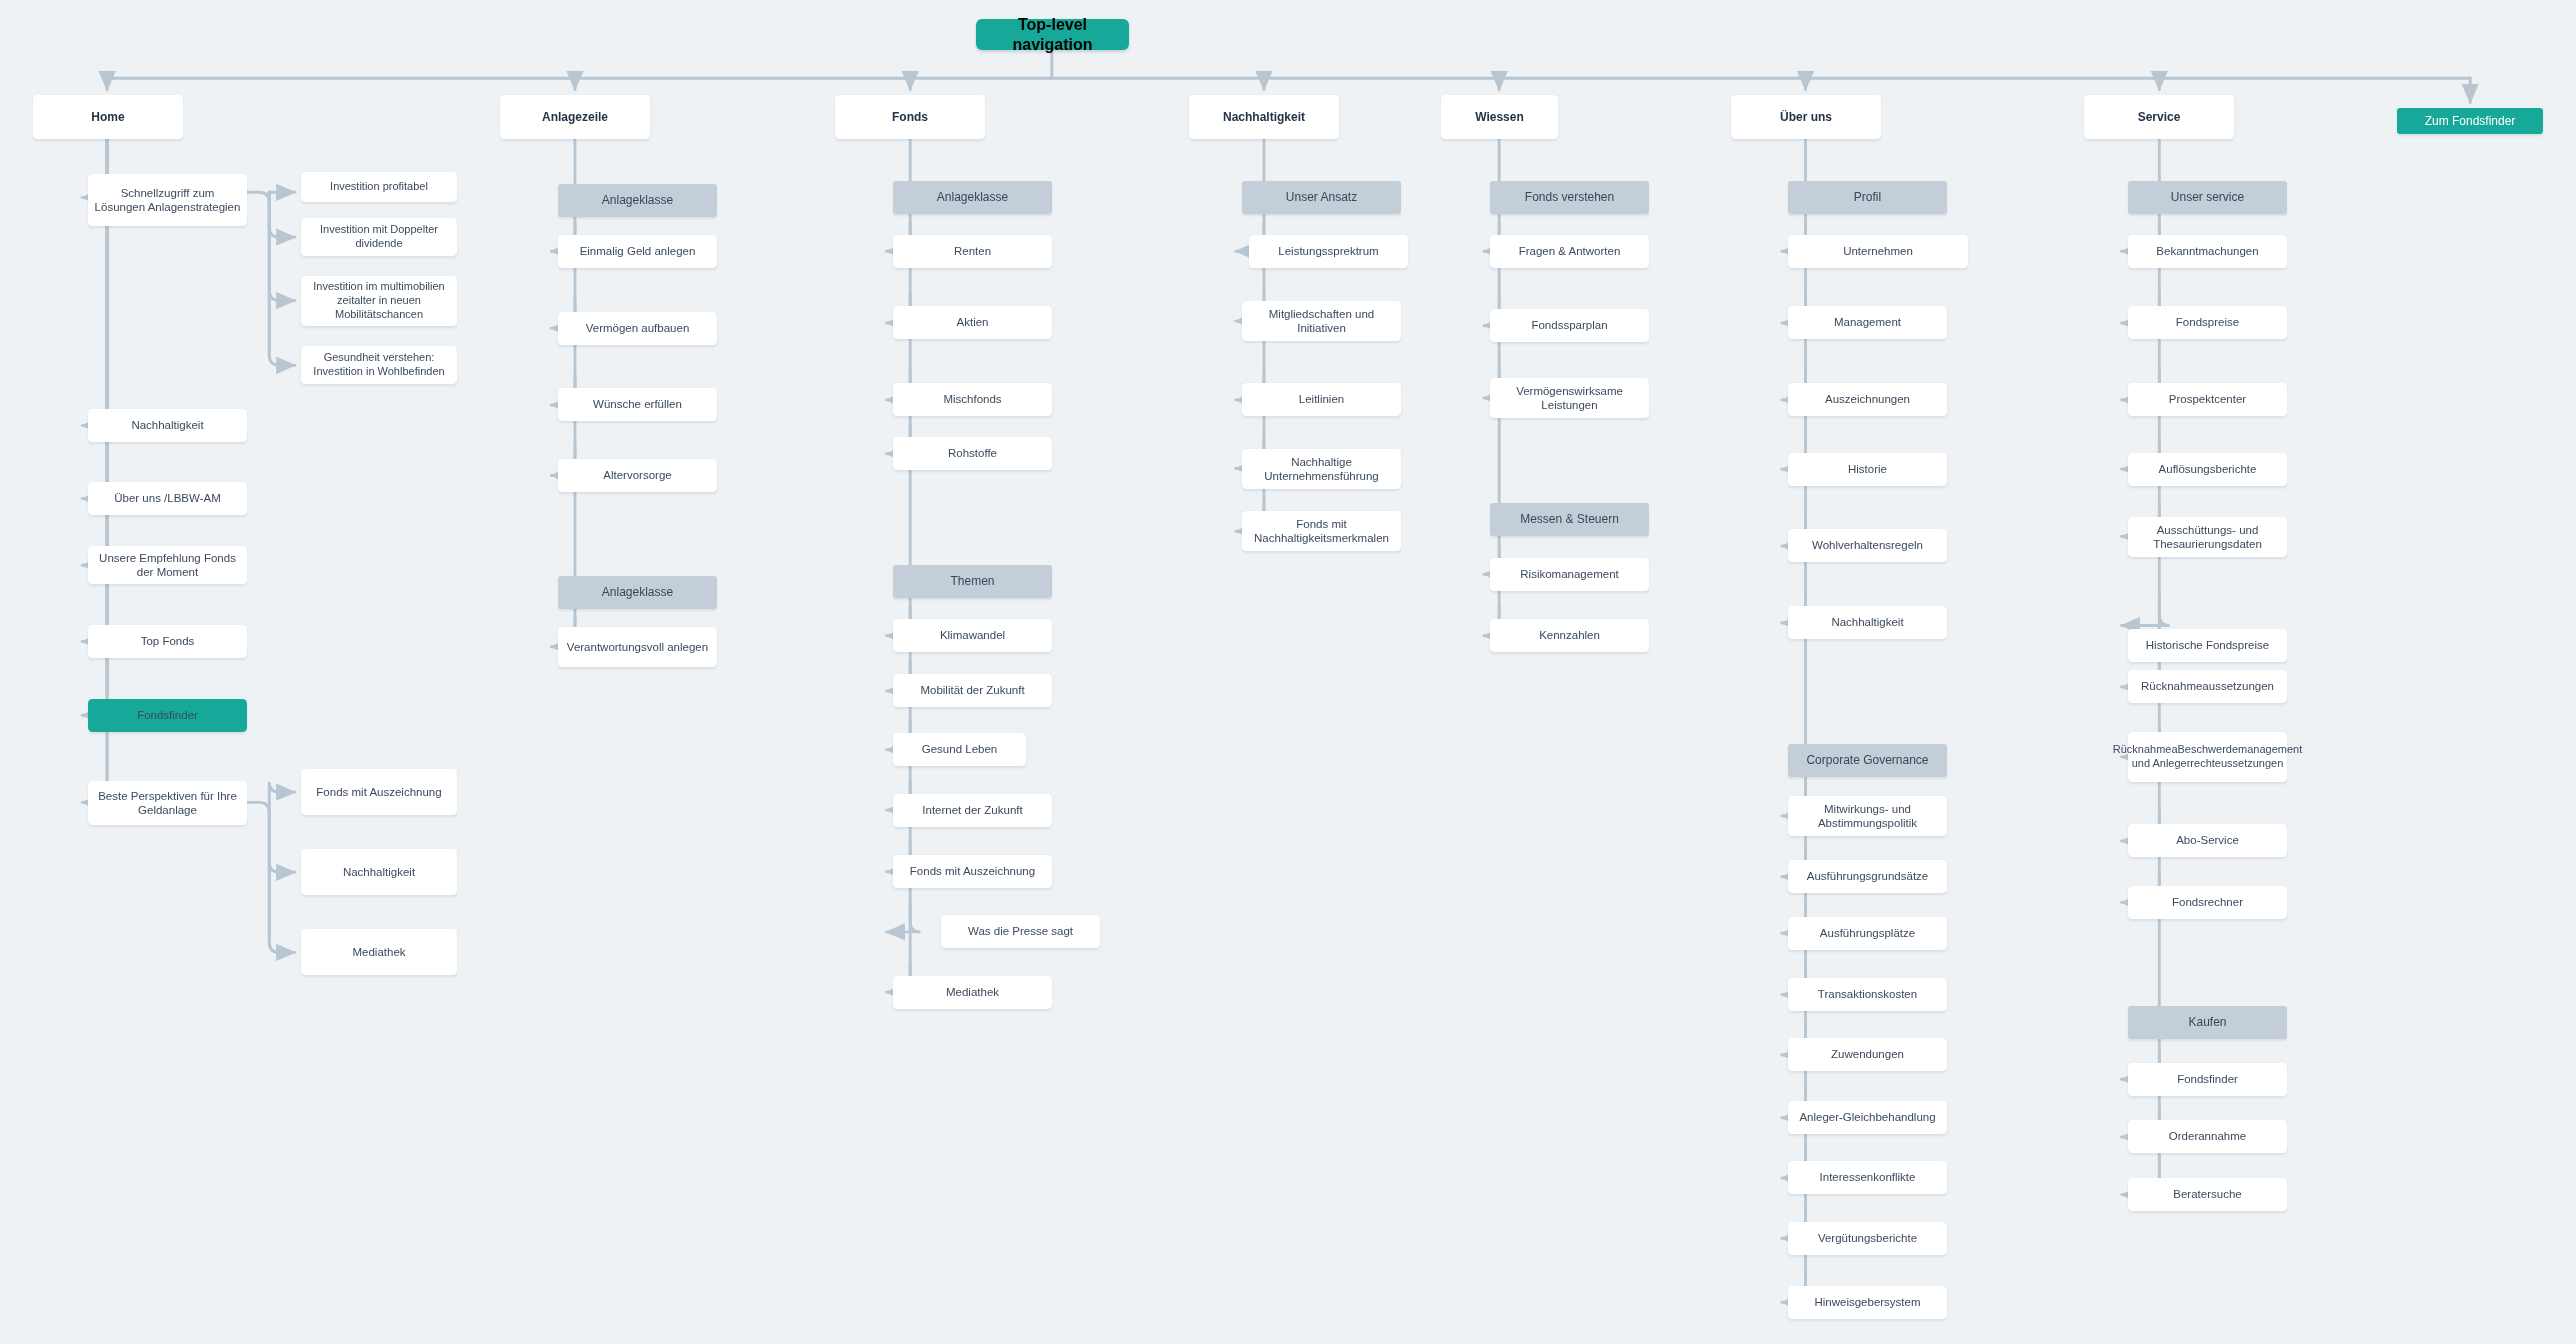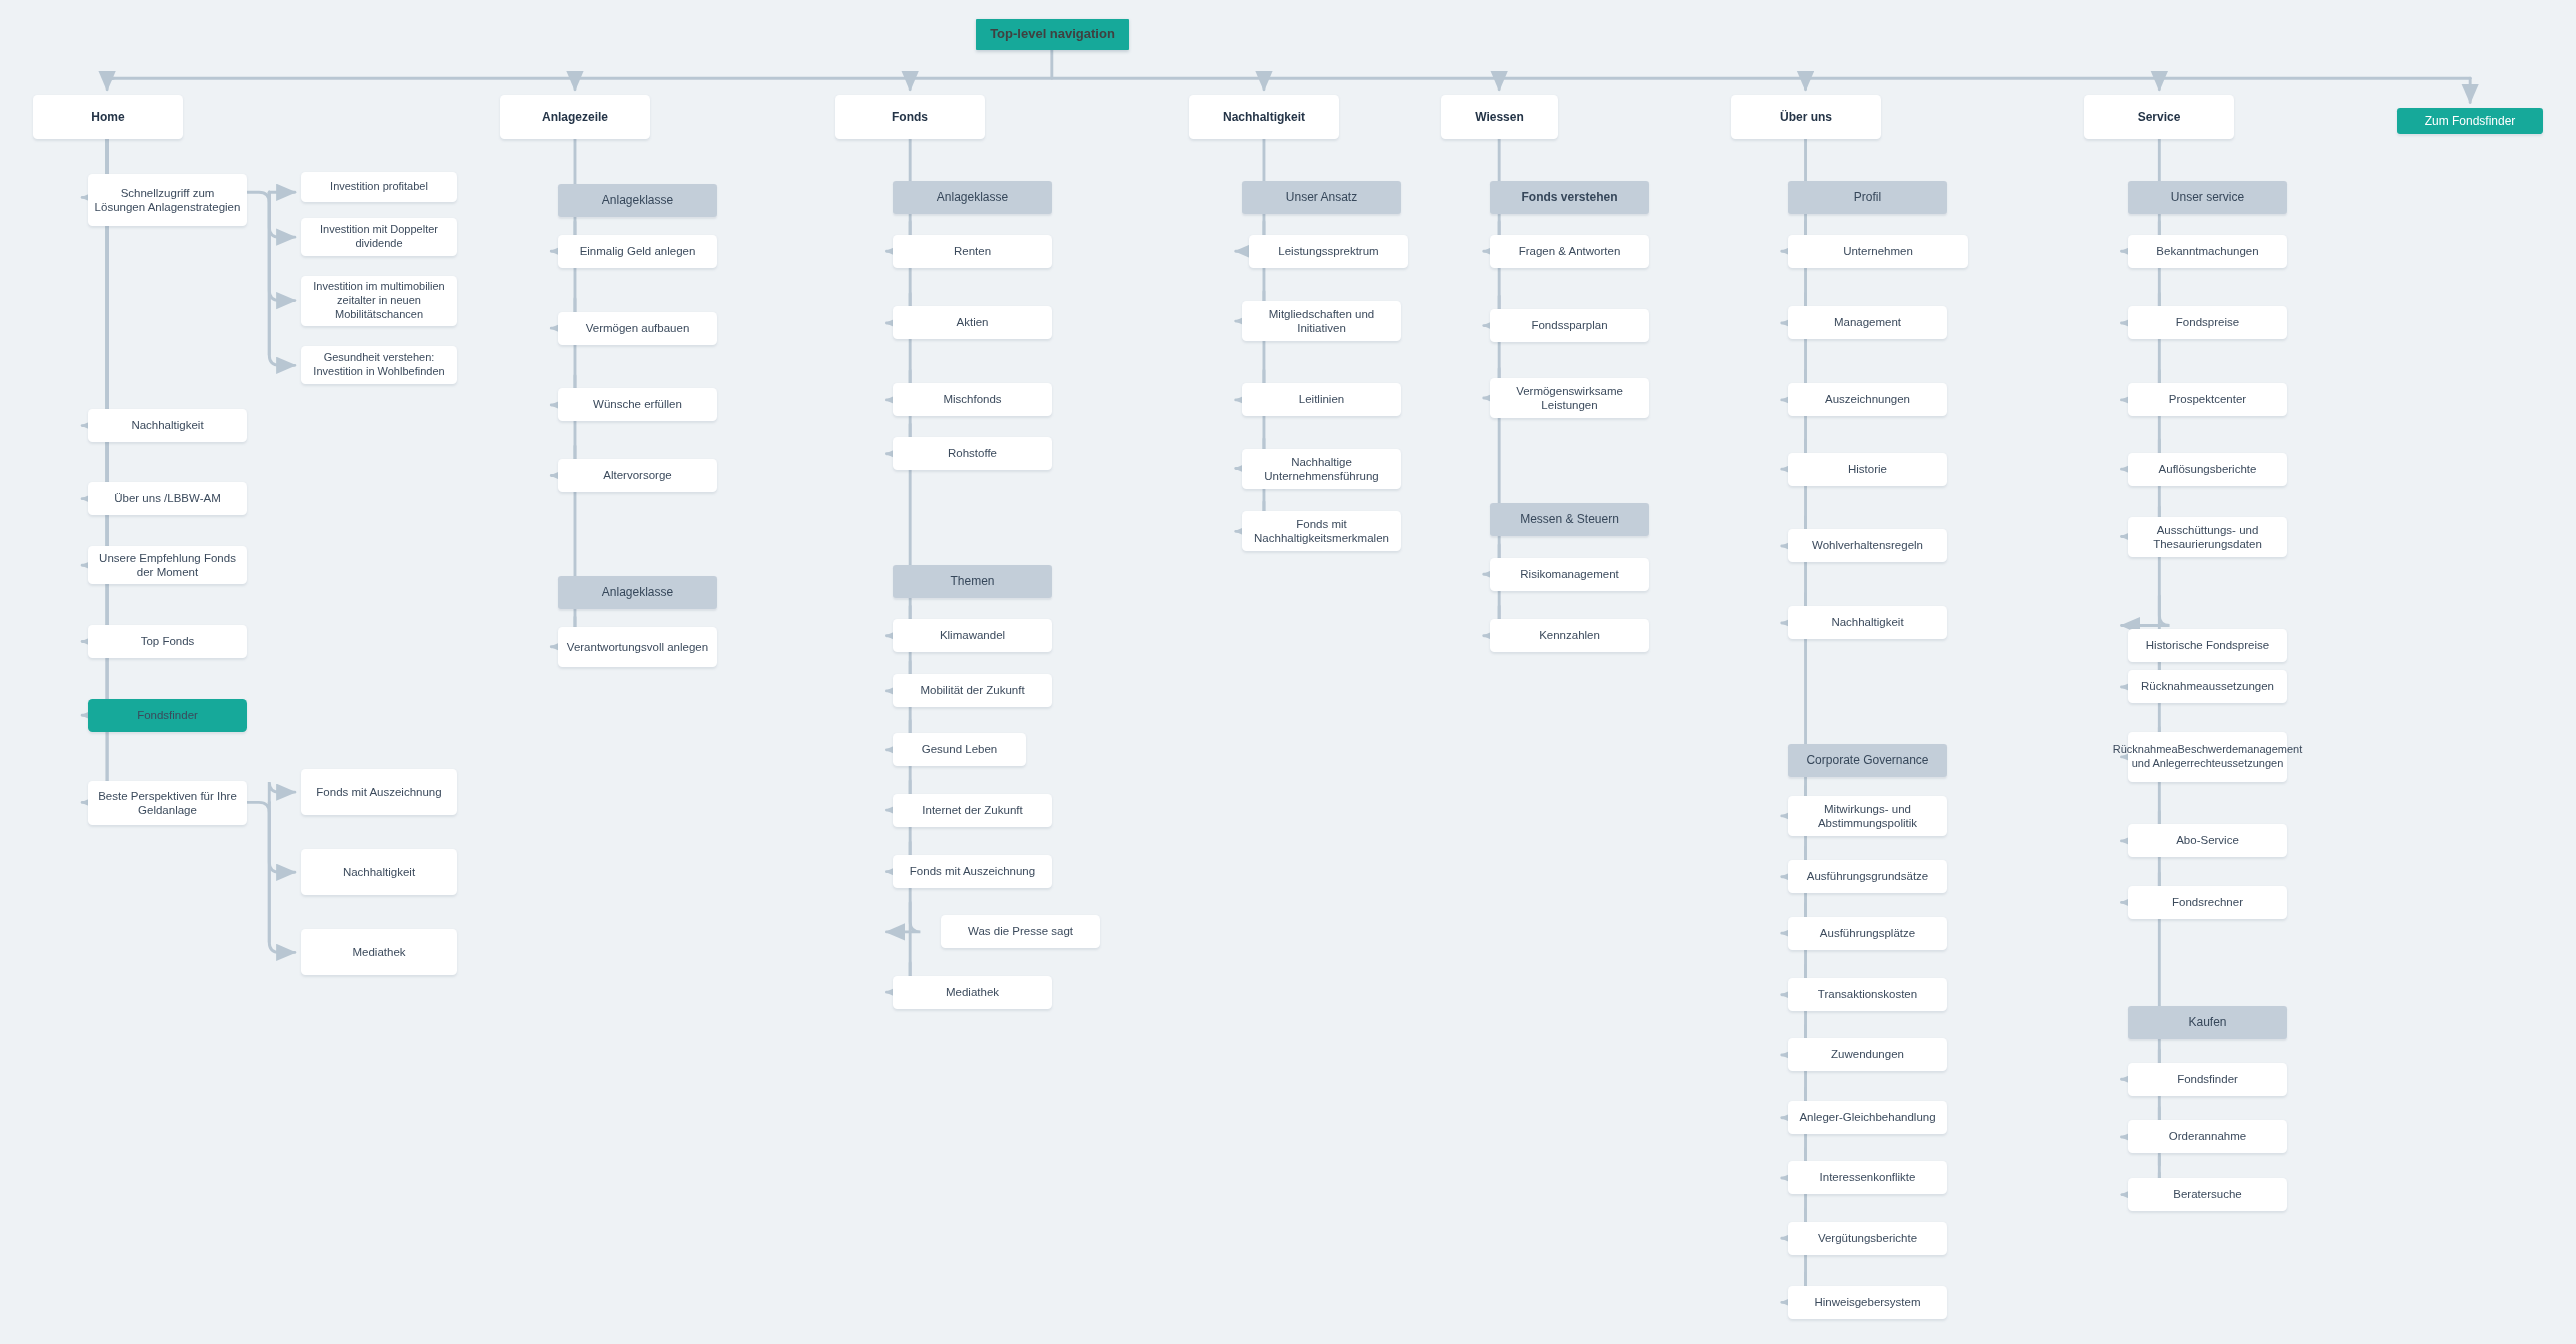--- a/index.html
+++ b/index.html
@@ -20,22 +20,22 @@
     text-align:center;
     background:#ffffff;
     border-radius:4.5px;
     box-shadow:0 1.3px 2.6px rgba(80,100,120,.13);
     z-index:2;
     padding:2.6px 6.4px;
     line-height:1.25;
   }
   .node span{display:block;}
   .root{
-    background:#16a99a;color:#404040;font-weight:bold;font-size:13px;
-    border-radius:1px;
+    background:#16a99a;color:#000000;font-weight:bold;font-size:16px;
+    border-radius:6px;
     box-shadow:0 1.3px 3.2px rgba(60,90,110,.22);
   }
   .cta{
     background:#16a99a;color:#ffffff;font-weight:normal;font-size:12px;
     border-radius:3.2px;
   }
   .lvl1{font-size:12px;font-weight:bold;color:#243447;border-radius:4.5px;}
   .section{
     background:#c3ced9;color:#36475a;font-size:12px;font-weight:normal;
     border-radius:3.2px;
@@ -289,21 +289,21 @@
     </div>
     <div class="node leaf" style="left: 1242px; top: 383px; width: 159px; height: 33px;">
       <span>Leitlinien</span>
     </div>
     <div class="node leaf" style="left: 1242px; top: 449px; width: 159px; height: 40px;">
       <span>Nachhaltige Unternehmensführung</span>
     </div>
     <div class="node leaf" style="left: 1242px; top: 511px; width: 159px; height: 40px;">
       <span>Fonds mit Nachhaltigkeitsmerkmalen</span>
     </div>
-    <div class="node section" style="left: 1490px; top: 181px; width: 159px; height: 33px; font-weight: bold;">
+    <div class="node section" style="left: 1490px; top: 181px; width: 159px; height: 33px;">
       <span>Fonds verstehen</span>
     </div>
     <div class="node leaf" style="left: 1490px; top: 235px; width: 159px; height: 33px;">
       <span>Fragen &amp; Antworten</span>
     </div>
     <div class="node leaf" style="left: 1490px; top: 309px; width: 159px; height: 33px;">
       <span>Fondssparplan</span>
     </div>
     <div class="node leaf" style="left: 1490px; top: 378px; width: 159px; height: 40px;">
       <span>Vermögenswirksame Leistungen</span>

